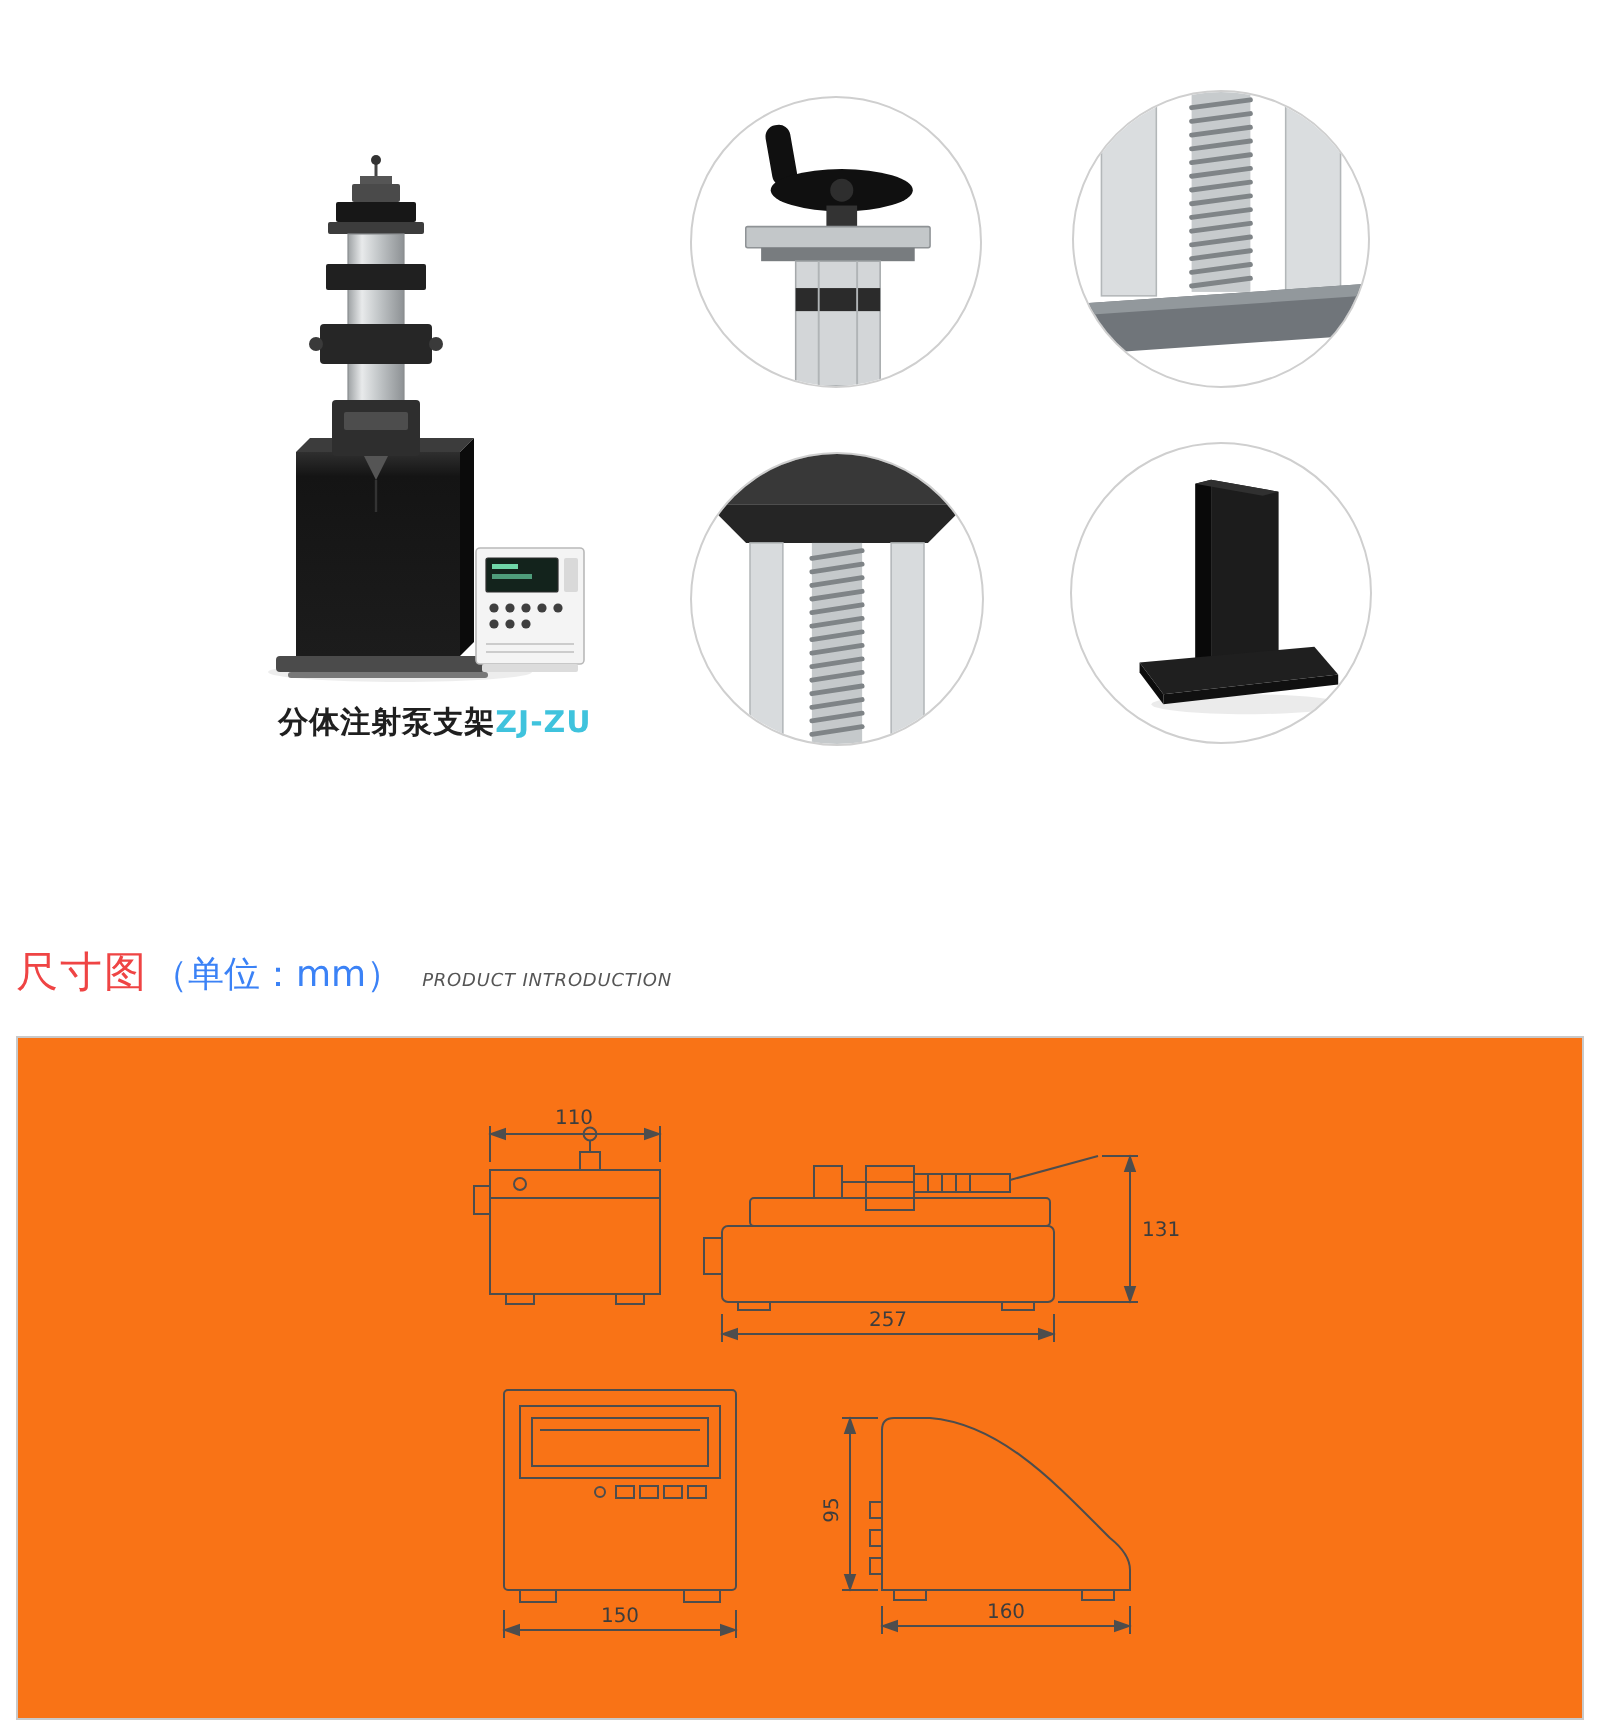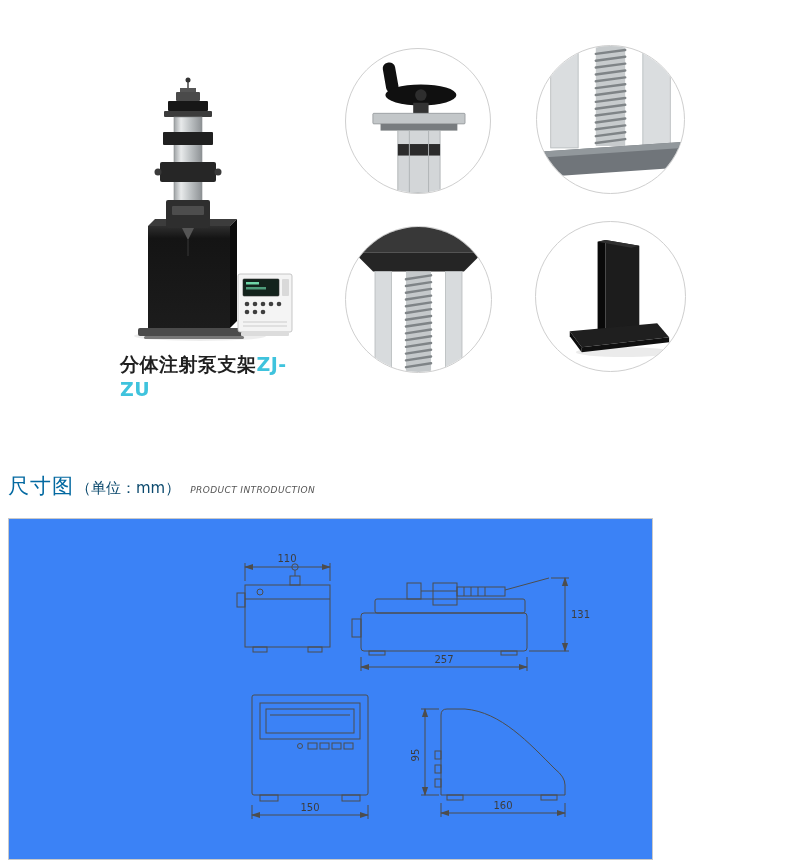--- a/index.html
+++ b/index.html
@@ -2,41 +2,41 @@
 <html><head>
 <meta charset="utf-8">
 <style>
   * { margin:0; padding:0; box-sizing:border-box; }
   html,body { background:#fff; }
   body { font-family:"DejaVu Sans","Liberation Sans",sans-serif; }
   .page { position:relative; width:800px; height:866px; background:#fff; overflow:hidden; }
 
   
   .product-photo { position:absolute; left:100px; top:76px; width:200px; height:272px; }
-  .caption { position:absolute; left:120px; top:352px; width:195px; 
-             font-size:19px; font-weight:bold; color:#1f1f1f; letter-spacing:0.5px; }
+  .caption { position:absolute; left:120px; top:352px; width:195px; text-align:center;
+             font-size:15px; font-weight:bold; color:#1f1f1f; letter-spacing:0.5px; }
   .caption .model { font-weight:bold; }
 
   .detail-circle { position:absolute; border:1px solid #cfcfcf; border-radius:50%;
                    overflow:hidden; background:#fff; }
   .detail-circle svg { display:block; width:100%; height:100%; }
   .dc1 { left:345px; top:48px;  width:146px; height:146px; }
   .dc2 { left:536px; top:45px;  width:149px; height:149px; }
   .dc3 { left:345px; top:226px; width:147px; height:147px; }
   .dc4 { left:535px; top:221px; width:151px; height:151px; }
 
   
   .dim-header { position:absolute; left:8px; top:472px; display:flex; align-items:baseline; }
-  .dim-title { font-size:21px; color:#0369a1; letter-spacing:1px; }
-  .dim-unit  { font-size:15px; color:#0c4a6e; margin-left:2px; }
+  .dim-title { font-size:21px; color:#ef4444; letter-spacing:1px; }
+  .dim-unit  { font-size:18px; color:#3b82f6; margin-left:2px; }
   .dim-sub   { font-size:9px; color:#555; margin-left:10px; letter-spacing:0.4px;font-style:italic; }
 
   
-  .drawing-box { position:absolute; left:8px; top:518px; width:645px; height:342px;
-                 border:1px solid #c9c9c9; background:#3b82f6; }
+  .drawing-box { position:absolute; left:8px; top:518px; width:784px; height:342px;
+                 border:1px solid #c9c9c9; background:#f97316; }
   .drawing-box svg { display:block; }
   text.dim { font-size:10px; fill:#3d3d3d; font-family:"DejaVu Sans","Liberation Sans",sans-serif; }
 </style>
 </head>
 <body>
 
 <div class="page">
 
   <div class="product-photo">
     <svg viewBox="0 0 200 272" width="200" height="272">

